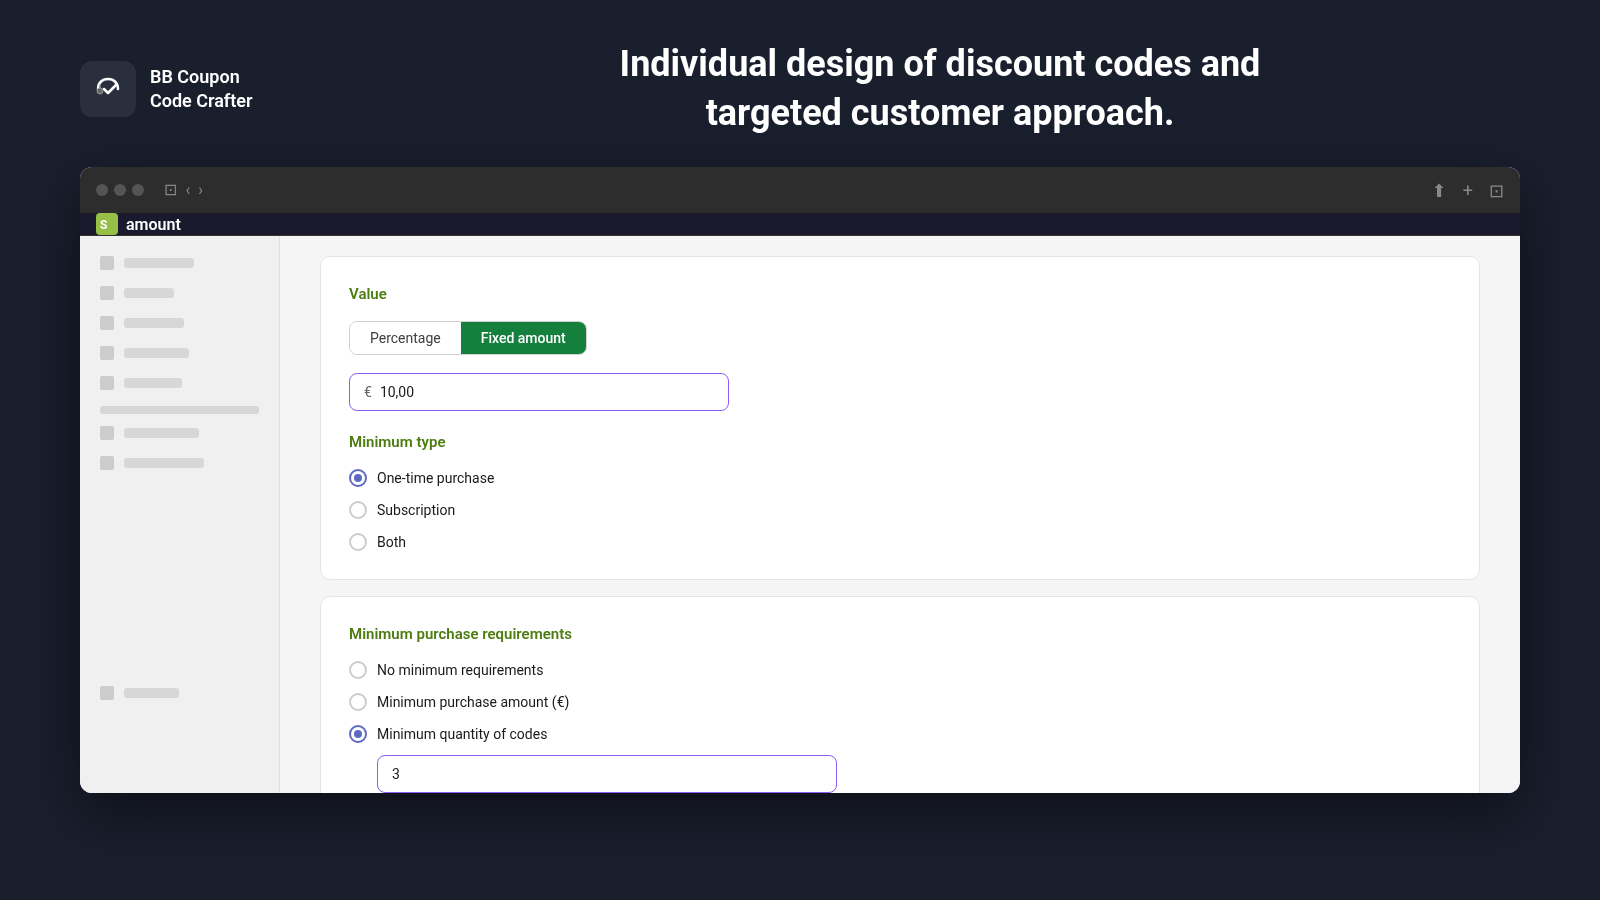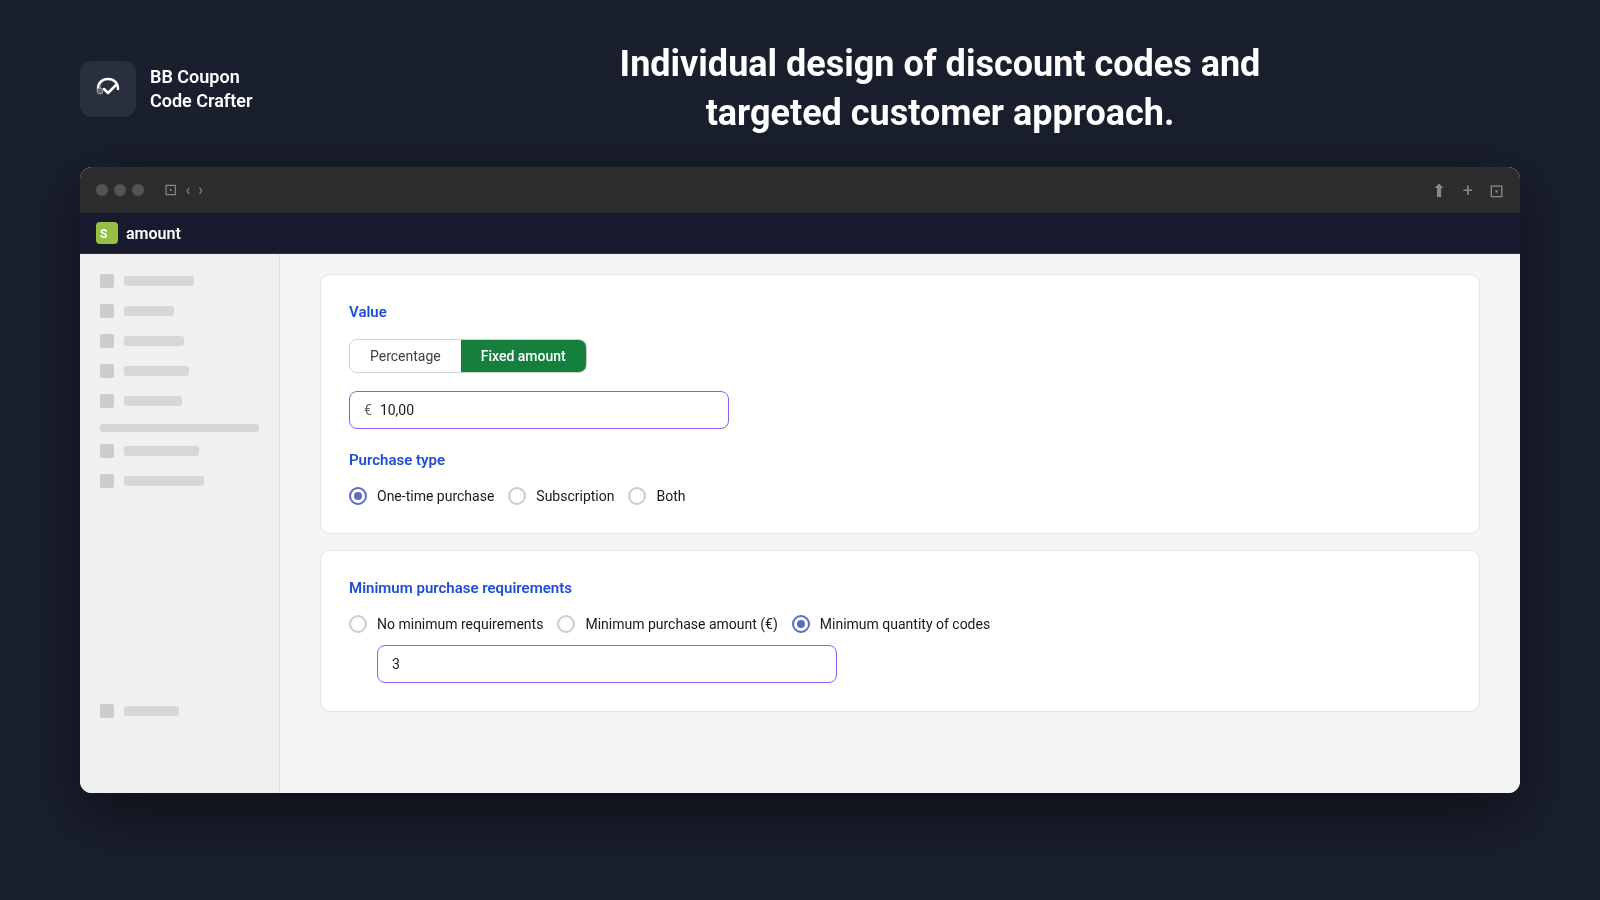--- a/index.html
+++ b/index.html
@@ -187,21 +187,21 @@
       background: #ffffff;
       border-radius: 10px;
       padding: 28px;
       margin-bottom: 16px;
       border: 1px solid #e5e5e5;
     }
 
     .section-title {
       font-size: 15px;
       font-weight: 600;
-      color: #1d4ed8;
+      color: #4d7c0f;
       margin-bottom: 18px;
     }
 
     
     .toggle-group {
       display: flex;
       gap: 0;
       margin-bottom: 18px;
       border: 1px solid #d0d0d0;
       border-radius: 8px;
@@ -245,21 +245,21 @@
 
     .input-value {
       font-size: 14px;
       color: #1a1a1a;
       font-weight: 400;
     }
 
     
     .radio-group {
       display: flex;
-      flex-direction: row;
+      flex-direction: column;
       gap: 14px;
     }
 
     .radio-item {
       display: flex;
       align-items: center;
       gap: 10px;
     }
 
     .radio-circle {
@@ -422,21 +422,21 @@
             <button class="toggle-btn">Percentage</button>
             <button class="toggle-btn active">Fixed amount</button>
           </div>
 
           <div class="input-field">
             <span class="input-prefix">€</span>
             <span class="input-value">10,00</span>
           </div>
 
           <div style="margin-top: 22px;">
-            <div class="section-title">Purchase type</div>
+            <div class="section-title">Minimum type</div>
             <div class="radio-group">
               <div class="radio-item">
                 <div class="radio-circle selected"></div>
                 <span class="radio-label">One-time purchase</span>
               </div>
               <div class="radio-item">
                 <div class="radio-circle"></div>
                 <span class="radio-label">Subscription</span>
               </div>
               <div class="radio-item">

